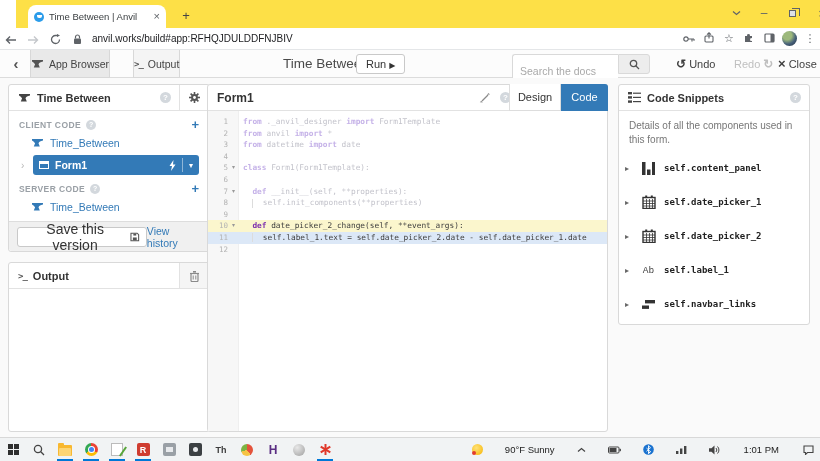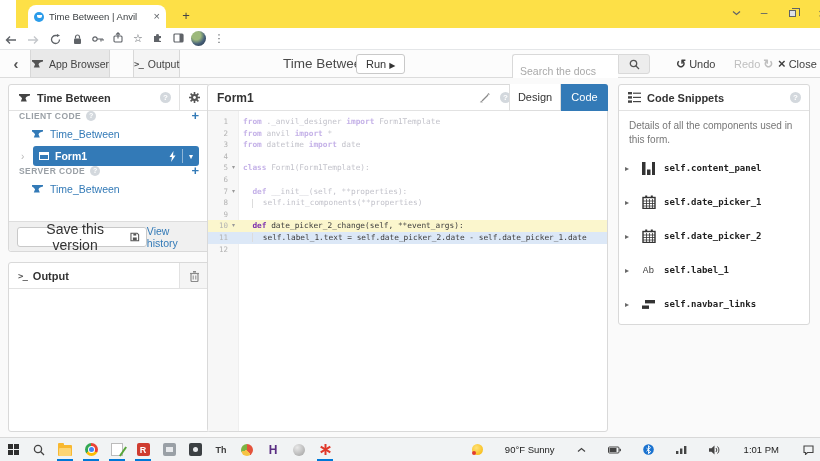--- a/index.html
+++ b/index.html
@@ -56,21 +56,21 @@
   #workspace{position:absolute;left:0;top:78px;width:820px;height:359px;background:#fafafa}
   .panel{position:absolute;background:#fff;border:1px solid #d9d9d9;border-radius:3px}
   .phead{height:26px;border-bottom:1px solid #e2e2e2;display:flex;align-items:center;padding-left:9px;gap:6px;position:relative}
   .ptitle{font-weight:bold;font-size:11px;color:#333}
   .qmark{width:11px;height:11px;border-radius:50%;background:#d3d8dd;color:#fff;font-size:8px;font-weight:bold;text-align:center;line-height:11px;flex:none}
 
   
   #panel-appbrowser{left:8px;top:6px;width:202px;height:168px}
   #ab-q{position:absolute;right:38px;top:7px}
   #gear-box{position:absolute;right:0;top:0;width:30px;height:25px;border-left:1px solid #e2e2e2;display:flex;align-items:center;justify-content:center}
-  .section-row{display:flex;align-items:center;gap:5px;padding:0 10px;}
+  .section-row{display:flex;align-items:center;gap:5px;padding:0 10px;margin-top:9px}
   .section-label{font-size:8.5px;font-weight:bold;color:#9aa0a6;letter-spacing:.4px}
   .qmark.tiny{width:10px;height:10px;line-height:10px;font-size:7px}
   .plus{margin-left:auto;color:#337ab7;font-size:13px;font-weight:bold;line-height:10px}
   .module-row{display:flex;align-items:center;gap:6px;padding-left:22px;margin-top:7px}
   .module-link{color:#337ab7;font-size:10.5px}
   .anvil-ic{flex:none}
   .form-row{display:flex;align-items:center;margin-top:6px;padding-left:12px}
   .tree-caret{color:#b7b7b7;font-size:10px;width:12px}
   .form-pill{flex:1;margin-right:10px;height:20px;background:#337ab7;border-radius:3px;display:flex;align-items:center;color:#fff;padding:0 6px;gap:6px}
   .form-pill .fname{font-size:10.5px;font-weight:bold;flex:1}
@@ -188,20 +188,21 @@
           <path d="M9.5 5.5 A4 4 0 1 1 5.5 1.5 H8" fill="none" stroke="#5f6368" stroke-width="1.3"></path>
           <polygon points="7,0 10,1.5 7,3" fill="#5f6368"></polygon>
         </svg>
     </span>
     <span class="nav-ic">
       <svg width="9" height="11" viewBox="0 0 9 11">
           <rect x="1" y="4.5" width="7" height="5.5" rx="1" fill="#5f6368"></rect>
           <path d="M2.5 4.5 V3 a2 2 0 0 1 4 0 V4.5" fill="none" stroke="#5f6368" stroke-width="1.2"></path>
         </svg>
     </span>
+    <span id="url-text">anvil.works/build#app:RFHQJDULDDFNJBIV</span>
     <span class="right-ic">
       <svg width="12" height="8" viewBox="0 0 12 8">
           <circle cx="3" cy="4" r="2.2" fill="none" stroke="#5f6368" stroke-width="1.2"></circle>
           <path d="M5.2 4 H11 M9 4 v2.4 M11 4 v1.8" stroke="#5f6368" stroke-width="1.2"></path>
         </svg>
     </span>
     <span class="right-ic">
       <svg width="10" height="11" viewBox="0 0 10 11">
           <rect x="1" y="4" width="8" height="6" rx="1" fill="none" stroke="#5f6368" stroke-width="1.1"></rect>
           <path d="M5 6.5 V1 M3 2.7 L5 .8 L7 2.7" fill="none" stroke="#5f6368" stroke-width="1.1"></path>

